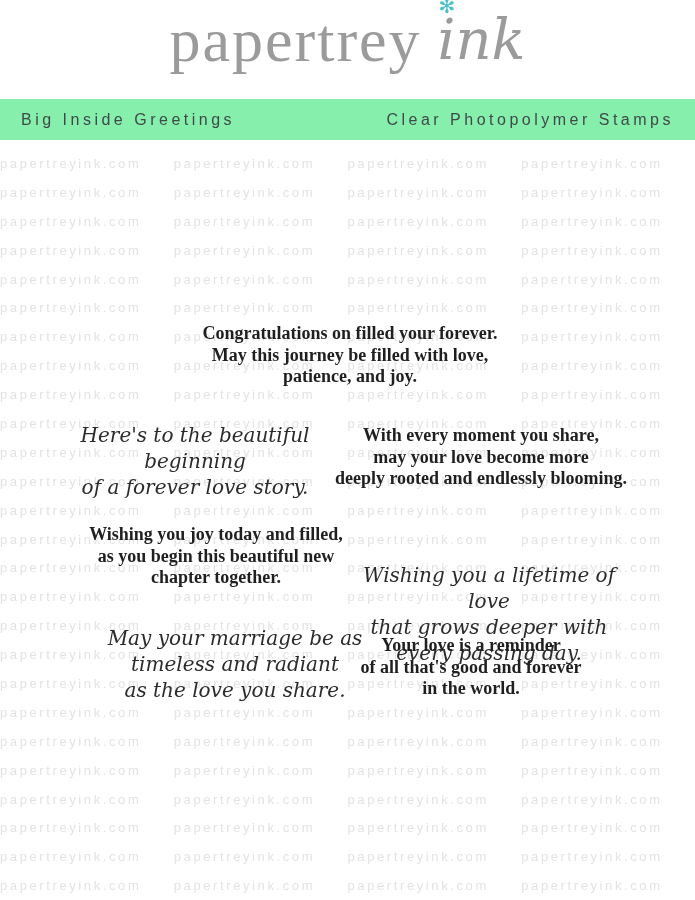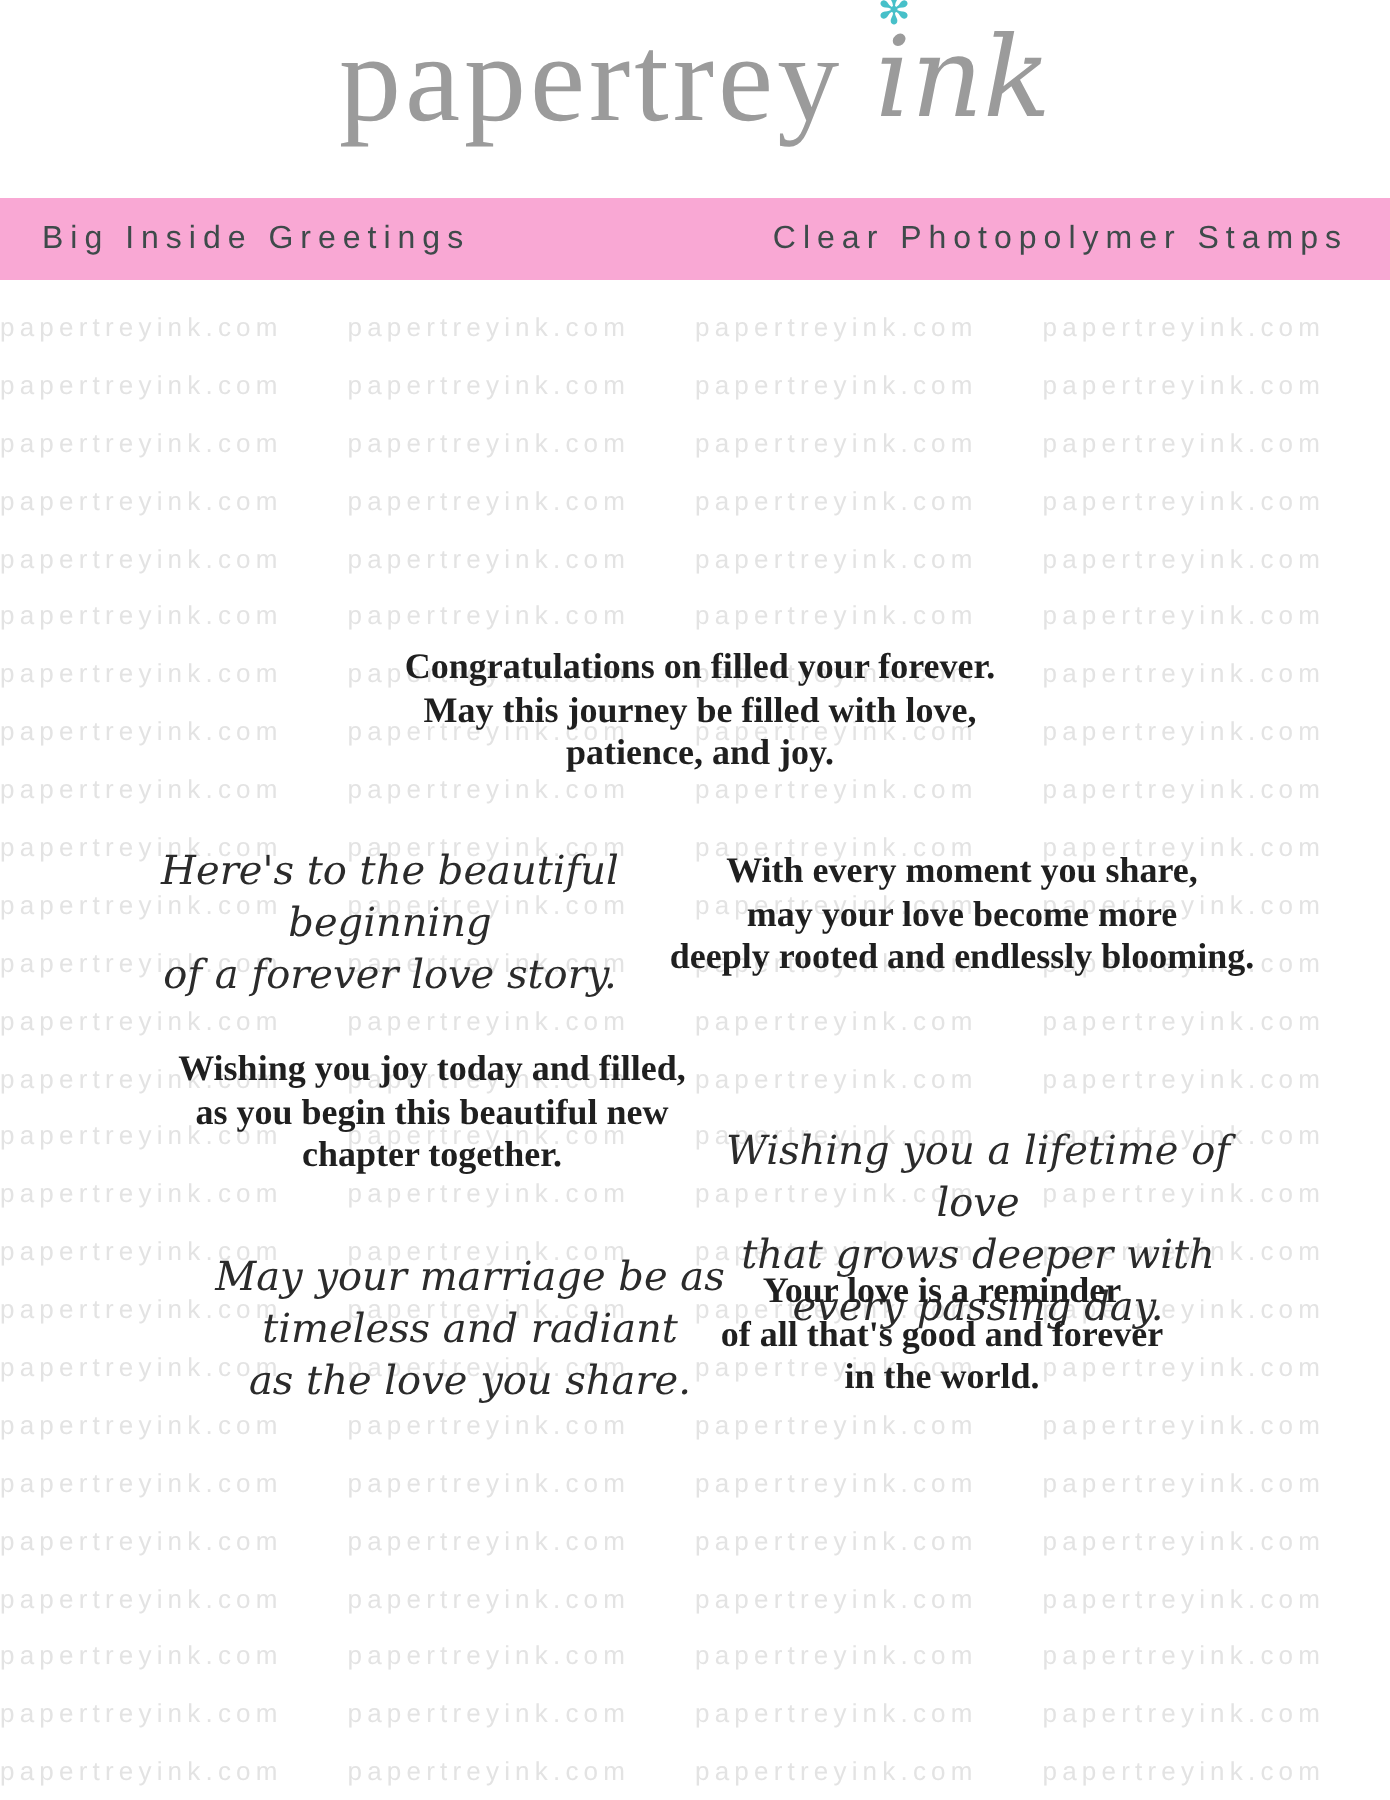--- a/index.html
+++ b/index.html
@@ -30,21 +30,21 @@
   }
   .flower-icon{
     position:absolute;left:1px;top:-16px;
     font-size:20px;color:#47c0c9;line-height:1;
     font-style:normal;
   }
 
   
   .banner{
     position:absolute;top:99px;left:0;right:0;height:41px;
-    background:#f9a8d4;
+    background:#86efac;
     display:flex;align-items:center;justify-content:space-between;
     padding:0 21px;box-sizing:border-box;z-index:3;
   }
   .banner span{
     font-size:16px;letter-spacing:3.5px;color:#3e4a4a;font-weight:500;
     white-space:nowrap;
   }
 
   
   .watermark{

